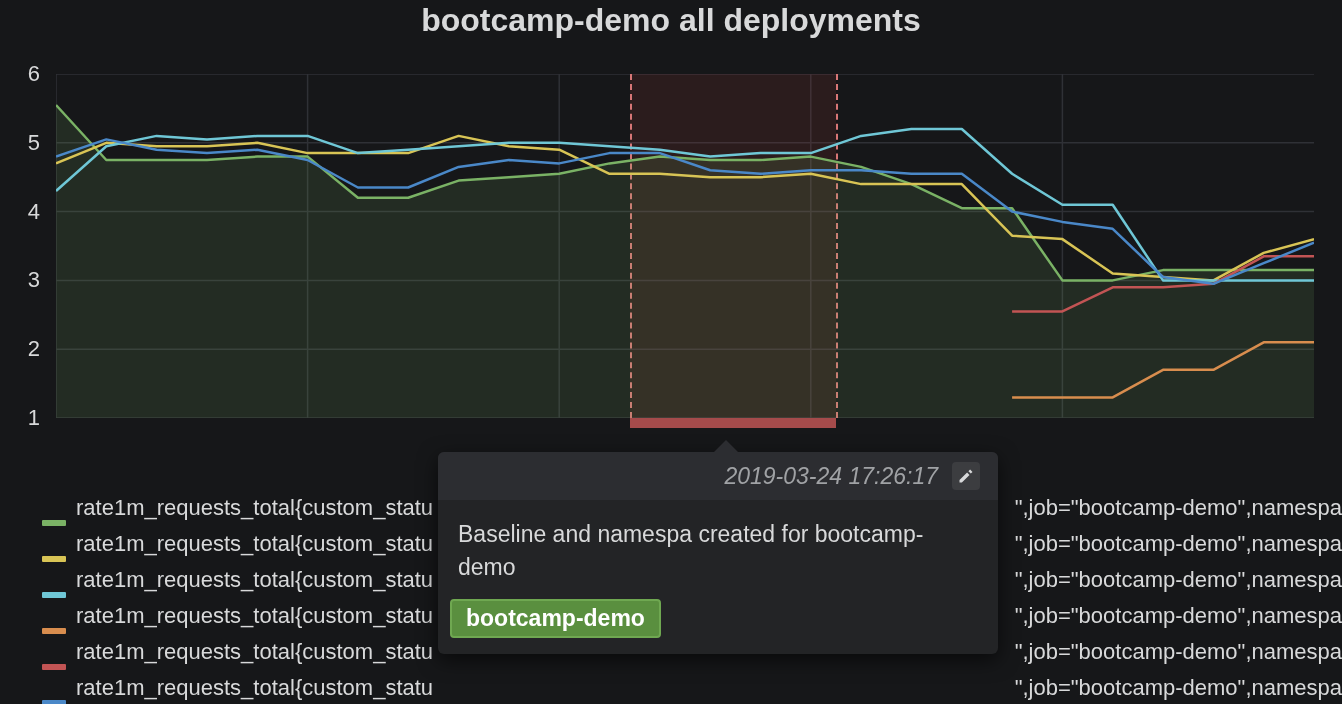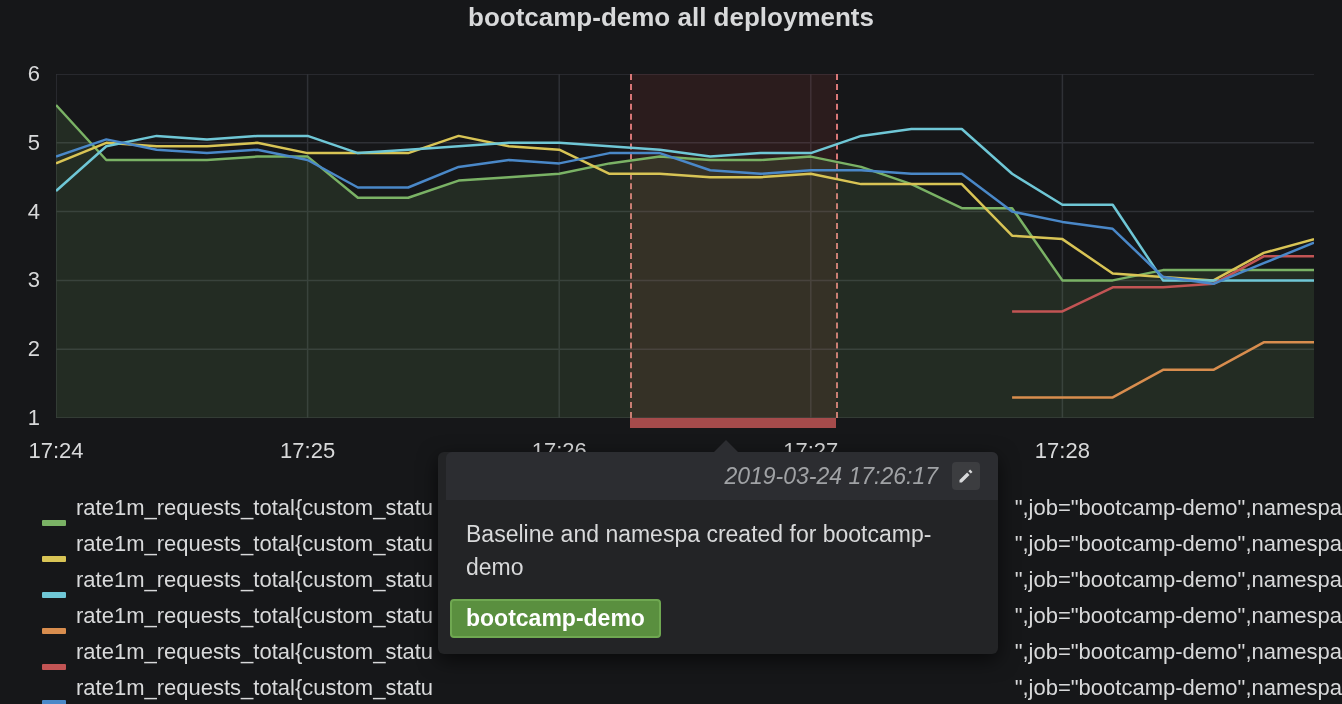--- a/index.html
+++ b/index.html
@@ -1,40 +1,40 @@
 <!DOCTYPE html>
 <html><head>
 <meta charset="utf-8">
 <style>
   html,body{margin:0;padding:0;width:1342px;height:704px;background:#111214;color:#d8d9da;font-family:"Helvetica Neue",Arial,sans-serif;overflow:hidden}
   *{box-sizing:border-box}
   .panel{position:relative;width:1342px;height:704px;background:#161719;padding:0}
-  .title{position:absolute;left:0;right:0;top:2px;text-align:center;font-size:26px;font-weight:600;color:#d8d9da}
+  .title{position:absolute;left:0;right:0;top:2px;text-align:center;font-size:32px;font-weight:600;color:#d8d9da}
   .plot{position:absolute;left:56px;top:74px;width:1258px;height:344px}
   .plot svg{position:absolute;left:0;top:0}
   .y-axis{position:absolute;left:0;top:74px;width:56px;height:344px;font-size:22px;color:#d8d9da}
   .y-tick{position:absolute;right:16px;transform:translateY(-50%)}
   .x-axis{position:absolute;left:56px;top:438px;width:1258px;height:30px;font-size:22px;color:#d8d9da}
   .x-tick{position:absolute;transform:translateX(-50%)}
   .legend{position:absolute;left:42px;right:0;top:490px;font-size:22px;color:#d8d9da;line-height:36px;white-space:nowrap;overflow:hidden}
   .legend-row{display:flex;align-items:flex-end;height:36px}
   .swatch{width:24px;height:6px;border-radius:1px;margin-right:10px;flex:0 0 24px}
   .legend-text{overflow:hidden;text-overflow:clip}
   .legend-right{position:absolute;right:0}
   .annot-region{position:absolute;top:0;height:100%;background:rgba(183,61,61,.13)}
   .annot-edge{position:absolute;top:0;height:100%;border-left:2px dashed #d77676}
   .annot-bar{position:absolute;left:0;right:0;height:10px;background:#a54b4b;bottom:-10px}
-  .tooltip{position:absolute;left:438px;top:452px;width:560px;background:#232426;border-radius:6px;box-shadow:0 6px 20px rgba(0,0,0,.6);padding:0 0 16px 8px;font-size:23px;color:#d8d9da;z-index:10}
+  .tooltip{position:absolute;left:438px;top:452px;width:560px;background:#232426;border-radius:6px;box-shadow:0 6px 20px rgba(0,0,0,.6);padding:0 0 16px 0;font-size:23px;color:#d8d9da;z-index:10}
   .tooltip:before{content:"";position:absolute;top:-12px;left:276px;border:12px solid transparent;border-bottom-color:#2c2d31;border-top:none}
   .tt-head{background:#2c2d31;padding:10px 18px;border-radius:6px 6px 0 0;display:flex;justify-content:flex-end;align-items:center;gap:14px}
   .tt-ts{color:#a0a2a5;font-style:italic;font-size:23px}
   .tt-edit{width:28px;height:28px;border-radius:4px;background:#3c3d40;color:#d8d9da;display:flex;align-items:center;justify-content:center;cursor:pointer}
   .tt-edit svg{width:16px;height:16px;fill:#d8d9da}
   .tt-body{padding:18px 20px 14px 20px;line-height:1.45}
-  .tt-tag{display:inline-block;margin:0 0 0 4px;background:#5a8f3f;color:#fff;border:2px solid #6fa851;border-radius:4px;padding:4px 14px;font-size:23px;font-weight:600}
+  .tt-tag{display:inline-block;margin:0 0 0 12px;background:#5a8f3f;color:#fff;border:2px solid #6fa851;border-radius:4px;padding:4px 14px;font-size:23px;font-weight:600}
 </style>
 </head>
 <body>
 
 <div class="panel">
   <div class="title">bootcamp-demo all deployments</div>
 
   <div class="y-axis">
       <div class="y-tick" style="top: 344px;">1</div>
       <div class="y-tick" style="top: 275.2px;">2</div>
@@ -67,27 +67,20 @@
     <svg id="lines" width="1258" height="344">
         <polygon points="0.0,344 0.0,31.0 50.3,86.0 100.6,86.0 151.0,86.0 201.3,82.6 251.6,82.6 301.9,123.8 352.2,123.8 402.6,106.6 452.9,103.2 503.2,99.8 553.5,89.4 603.8,82.6 654.2,86.0 704.5,86.0 754.8,82.6 805.1,92.9 855.4,110.1 905.8,134.2 956.1,134.2 1006.4,206.4 1056.7,206.4 1107.0,196.1 1157.4,196.1 1207.7,196.1 1258.0,196.1 1258.0,344" fill="#7ab265" fill-opacity="0.14"></polygon>
         <polyline points="0.0,31.0 50.3,86.0 100.6,86.0 151.0,86.0 201.3,82.6 251.6,82.6 301.9,123.8 352.2,123.8 402.6,106.6 452.9,103.2 503.2,99.8 553.5,89.4 603.8,82.6 654.2,86.0 704.5,86.0 754.8,82.6 805.1,92.9 855.4,110.1 905.8,134.2 956.1,134.2 1006.4,206.4 1056.7,206.4 1107.0,196.1 1157.4,196.1 1207.7,196.1 1258.0,196.1" fill="none" stroke="#7ab265" stroke-width="2.5" stroke-linejoin="round"></polyline>
         <polyline points="0.0,89.4 50.3,68.8 100.6,72.2 151.0,72.2 201.3,68.8 251.6,79.1 301.9,79.1 352.2,79.1 402.6,61.9 452.9,72.2 503.2,75.7 553.5,99.8 603.8,99.8 654.2,103.2 704.5,103.2 754.8,99.8 805.1,110.1 855.4,110.1 905.8,110.1 956.1,161.7 1006.4,165.1 1056.7,199.5 1107.0,203.0 1157.4,206.4 1207.7,178.9 1258.0,165.1" fill="none" stroke="#d8c455" stroke-width="2.5" stroke-linejoin="round"></polyline>
         <polyline points="0.0,117.0 50.3,72.2 100.6,61.9 151.0,65.4 201.3,61.9 251.6,61.9 301.9,79.1 352.2,75.7 402.6,72.2 452.9,68.8 503.2,68.8 553.5,72.2 603.8,75.7 654.2,82.6 704.5,79.1 754.8,79.1 805.1,61.9 855.4,55.0 905.8,55.0 956.1,99.8 1006.4,130.7 1056.7,130.7 1107.0,206.4 1157.4,206.4 1207.7,206.4 1258.0,206.4" fill="none" stroke="#6fc7d6" stroke-width="2.5" stroke-linejoin="round"></polyline>
         <polyline points="956.1,323.4 1006.4,323.4 1056.7,323.4 1107.0,295.8 1157.4,295.8 1207.7,268.3 1258.0,268.3" fill="none" stroke="#d88d4e" stroke-width="2.5" stroke-linejoin="round"></polyline>
         <polyline points="956.1,237.4 1006.4,237.4 1056.7,213.3 1107.0,213.3 1157.4,209.8 1207.7,182.3 1258.0,182.3" fill="none" stroke="#c25454" stroke-width="2.5" stroke-linejoin="round"></polyline>
         <polyline points="0.0,82.6 50.3,65.4 100.6,75.7 151.0,79.1 201.3,75.7 251.6,86.0 301.9,113.5 352.2,113.5 402.6,92.9 452.9,86.0 503.2,89.4 553.5,79.1 603.8,79.1 654.2,96.3 704.5,99.8 754.8,96.3 805.1,96.3 855.4,99.8 905.8,99.8 956.1,137.6 1006.4,147.9 1056.7,154.8 1107.0,203.0 1157.4,209.8 1207.7,189.2 1258.0,168.6" fill="none" stroke="#4a88c8" stroke-width="2.5" stroke-linejoin="round"></polyline>
       </svg>
   </div>
-  <div class="x-axis">
-      <div class="x-tick" style="left: 0px;">17:24</div>
-      <div class="x-tick" style="left: 251.6px;">17:25</div>
-      <div class="x-tick" style="left: 503.2px;">17:26</div>
-      <div class="x-tick" style="left: 754.8px;">17:27</div>
-      <div class="x-tick" style="left: 1006.4px;">17:28</div>
-    </div>
 
   <div class="legend" id="legend">
       <div class="legend-row">
         <span class="swatch" style="background:#7ab265"></span>
     <span class="legend-text">rate1m_requests_total{custom_statu</span>
     <span class="legend-right">",job="bootcamp-demo",namespa</span>
       </div>
       <div class="legend-row">
         <span class="swatch" style="background:#d8c455"></span>
     <span class="legend-text">rate1m_requests_total{custom_statu</span>

